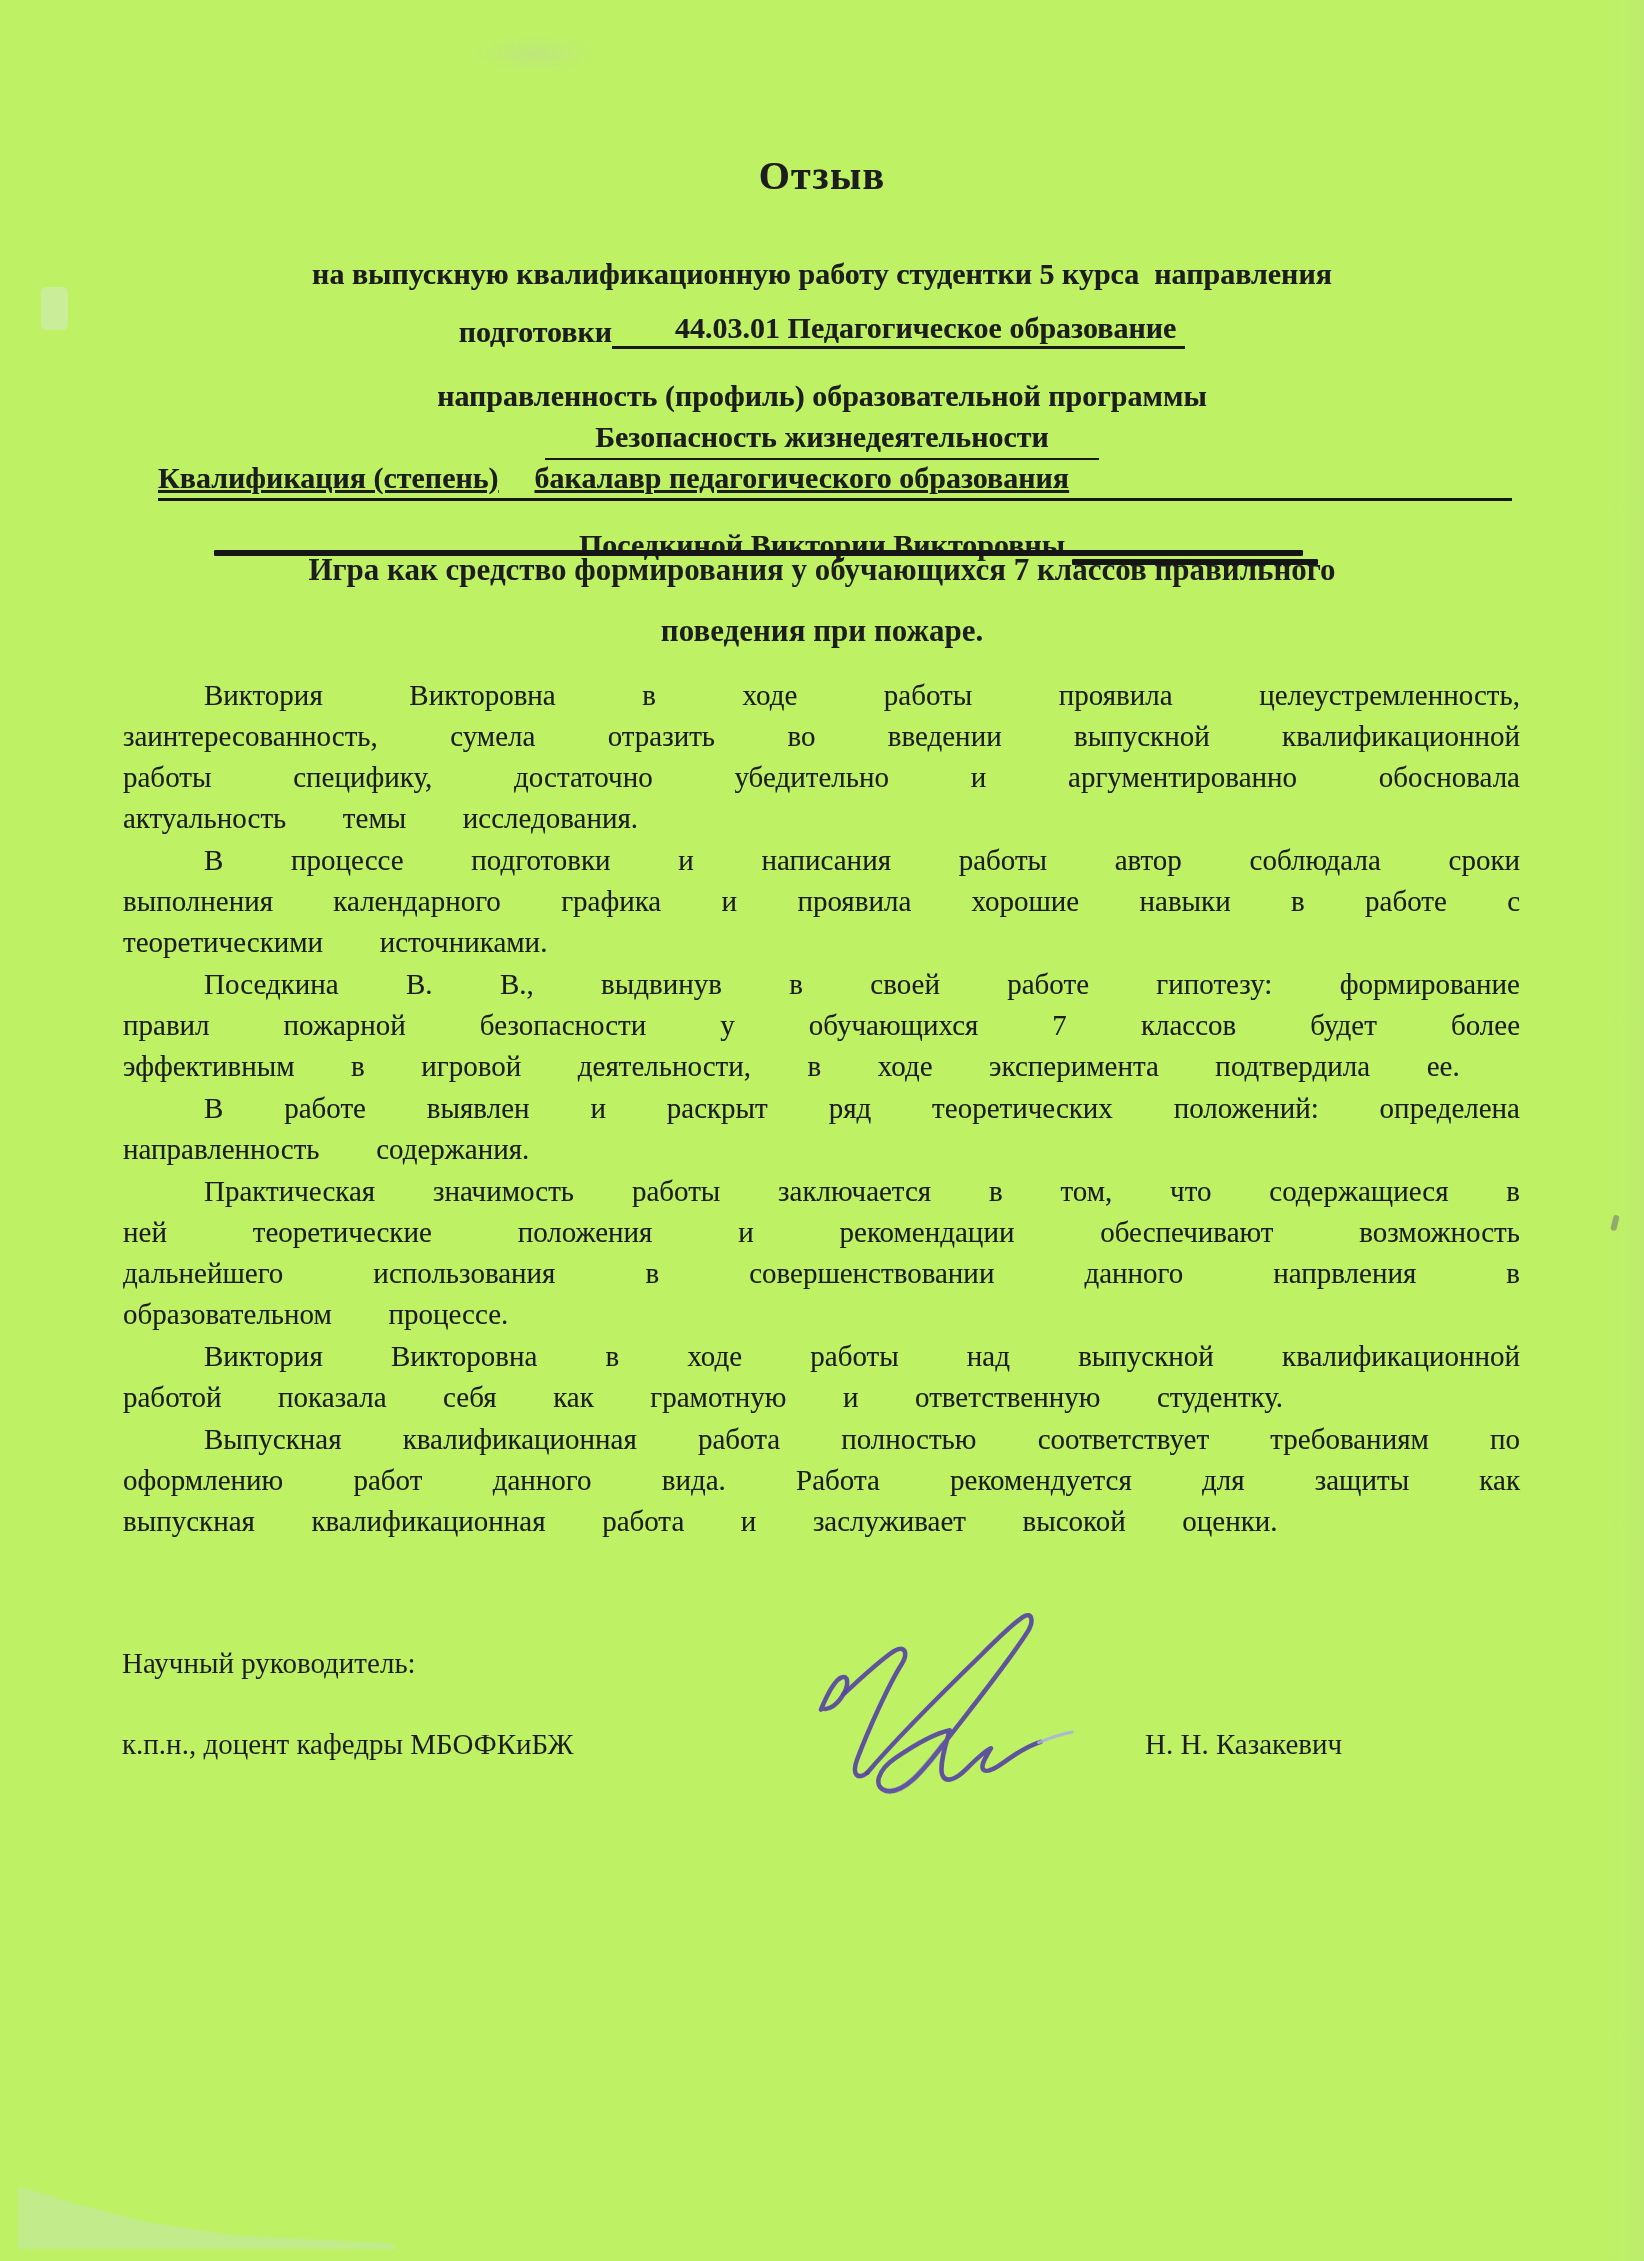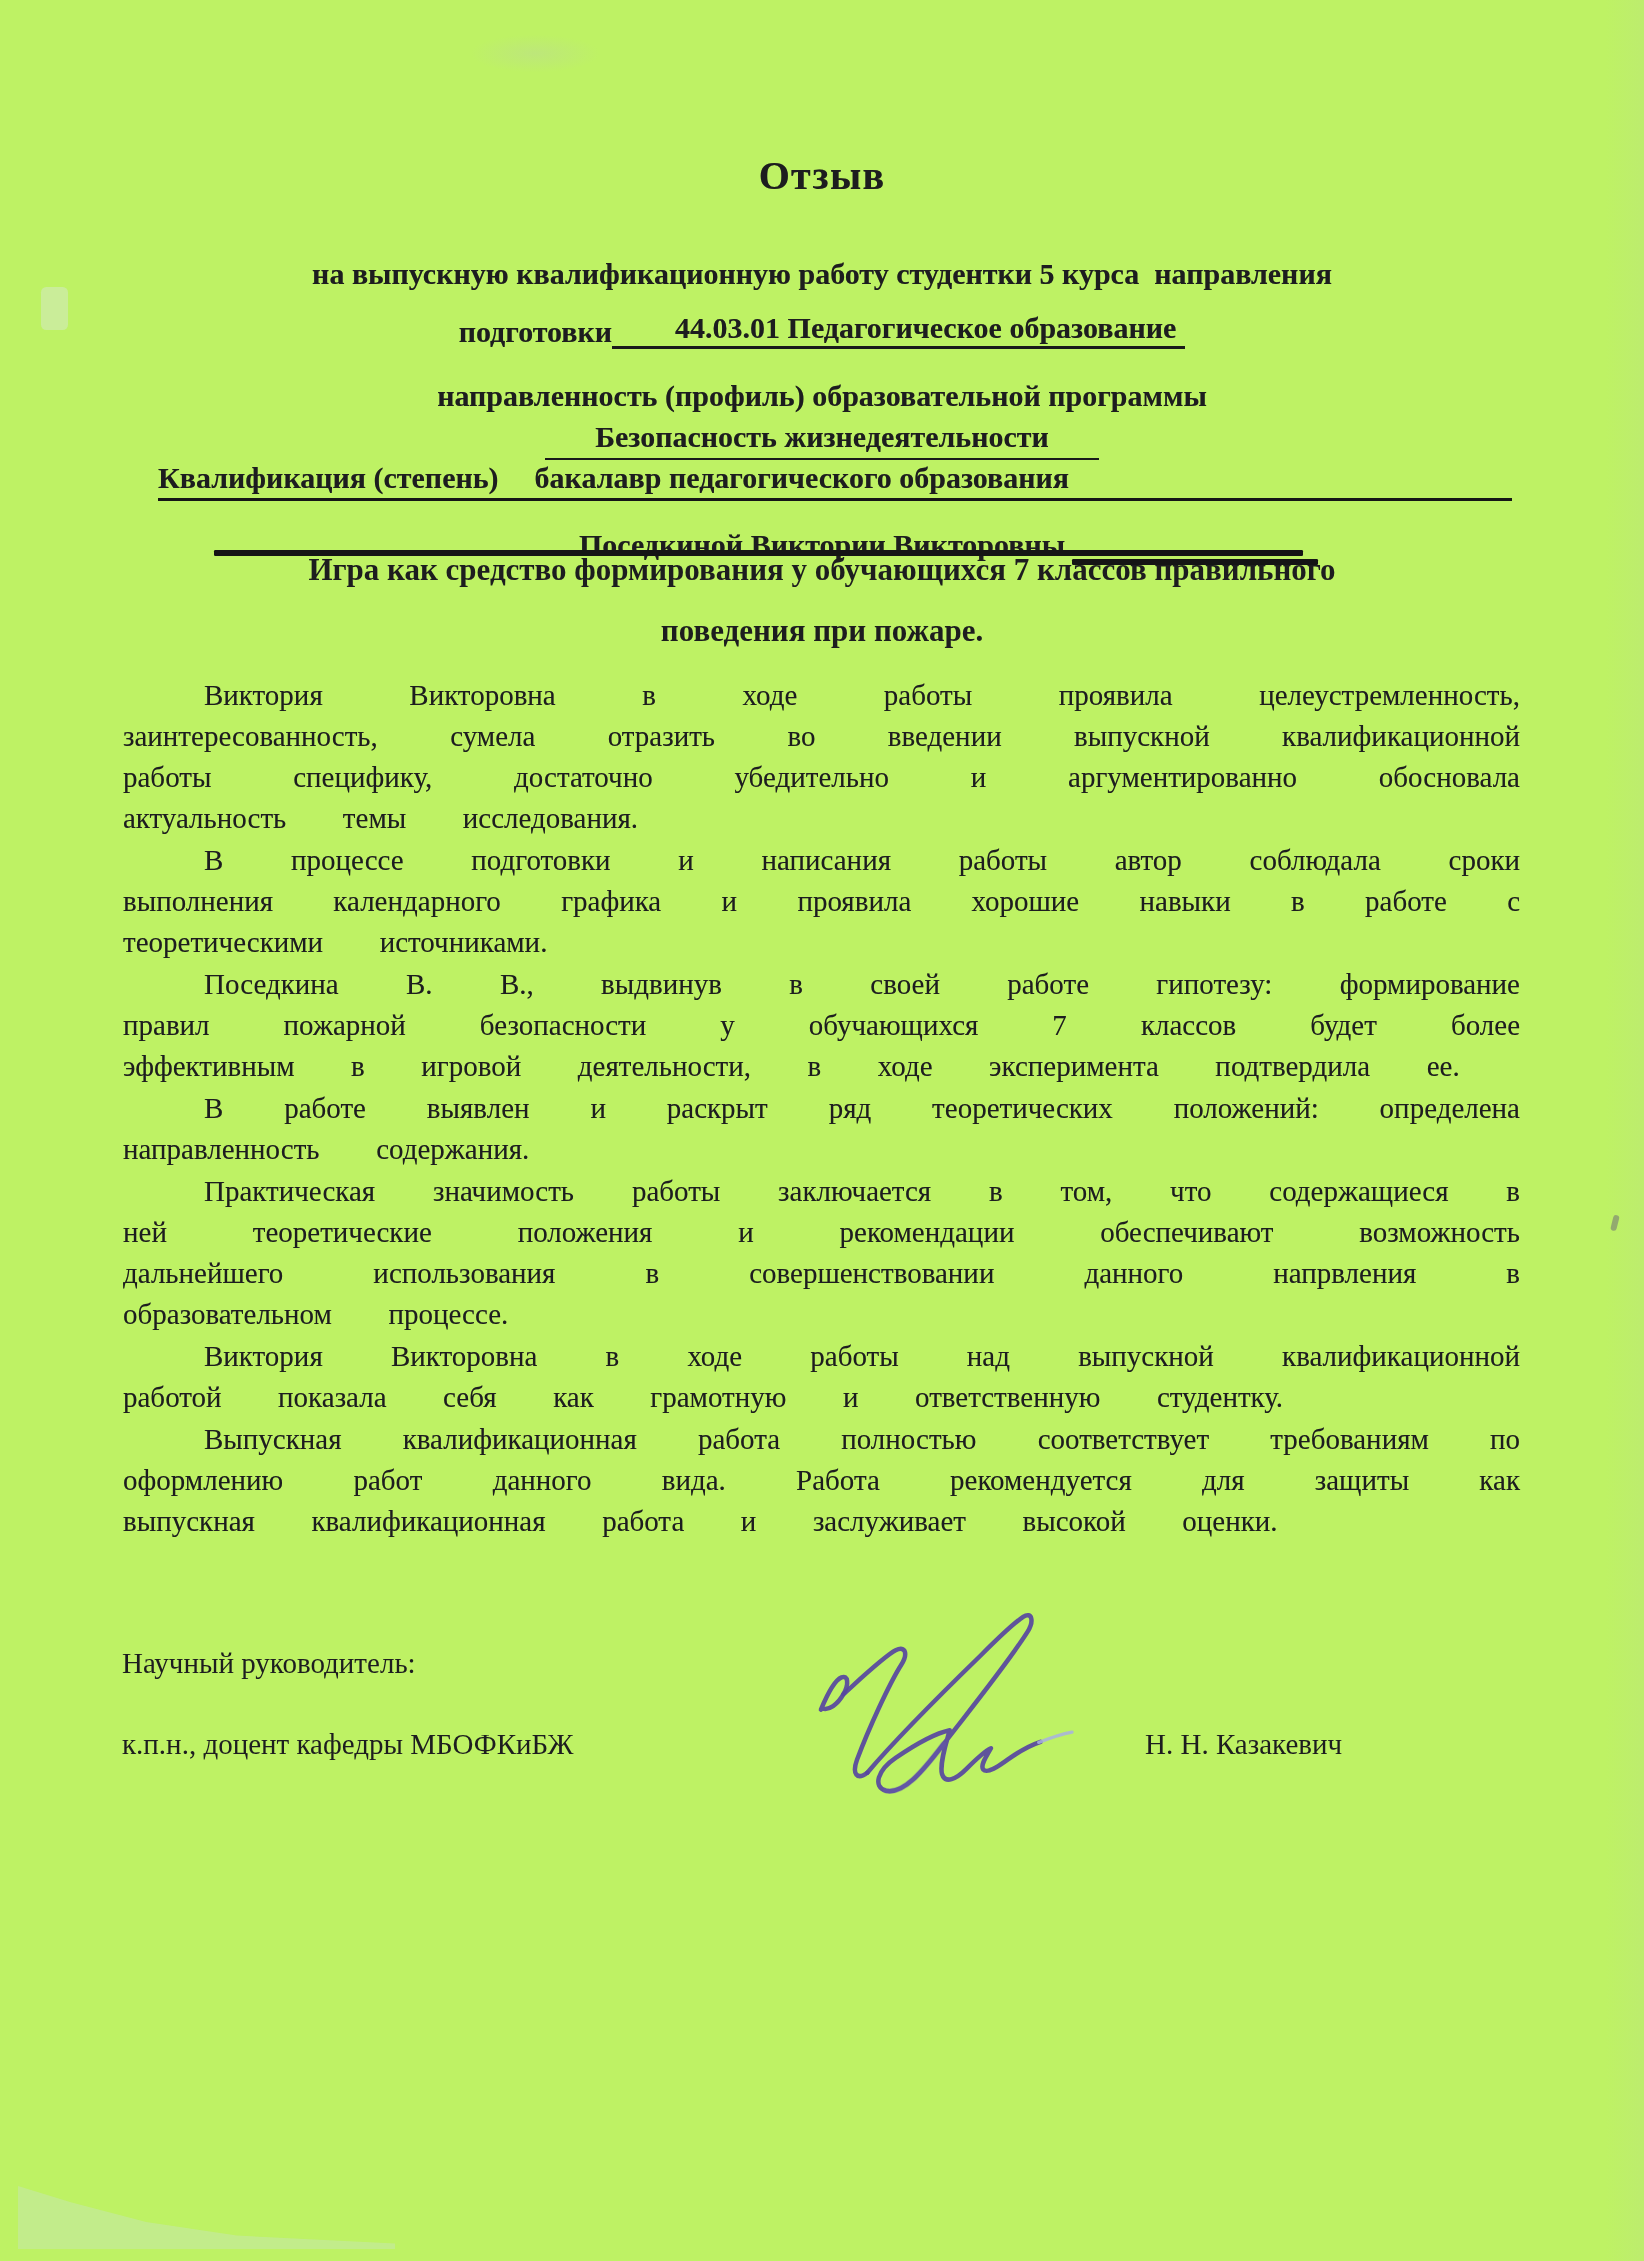--- a/index.html
+++ b/index.html
@@ -32,20 +32,21 @@
   .prep-gap { display: inline-block; width: 59px; border-bottom: 3.2px solid #1a1a1a; height: 37px; }
   .prep-value { border-bottom: 3.2px solid #1a1a1a; padding: 0 9px 1.3px 3.9px; }
   .prof-label { top: 379px; }
   .prof-value-line { top: 420px; }
   .prof-value { display: inline-block; border-bottom: 2.6px solid #1a1a1a; padding: 0 50px 3.9px 50px; }
   .qual-line {
     top: 461px; left: 158px; width: 1354px;
     display: flex; align-items: flex-end;
     border-bottom: 3.2px solid #161616;
     padding-bottom: 2.6px;
+    text-decoration: underline;
   }
   .qual-gap { display: inline-block; width: 36px; }
   .name-line { top: 528px; }
   .bar { position: absolute; background: #151515; border-radius: 1.3px; }
   .bar1 { top: 550px; left: 214px; width: 1089px; height: 6.4px; }
   .bar2 { top: 559px; left: 1072px; width: 246px; height: 5.8px; }
   .thesis1 { top: 552px; font-size: 31px; }
   .thesis2 { top: 613px; font-size: 31px; }
 
   .body-text {

